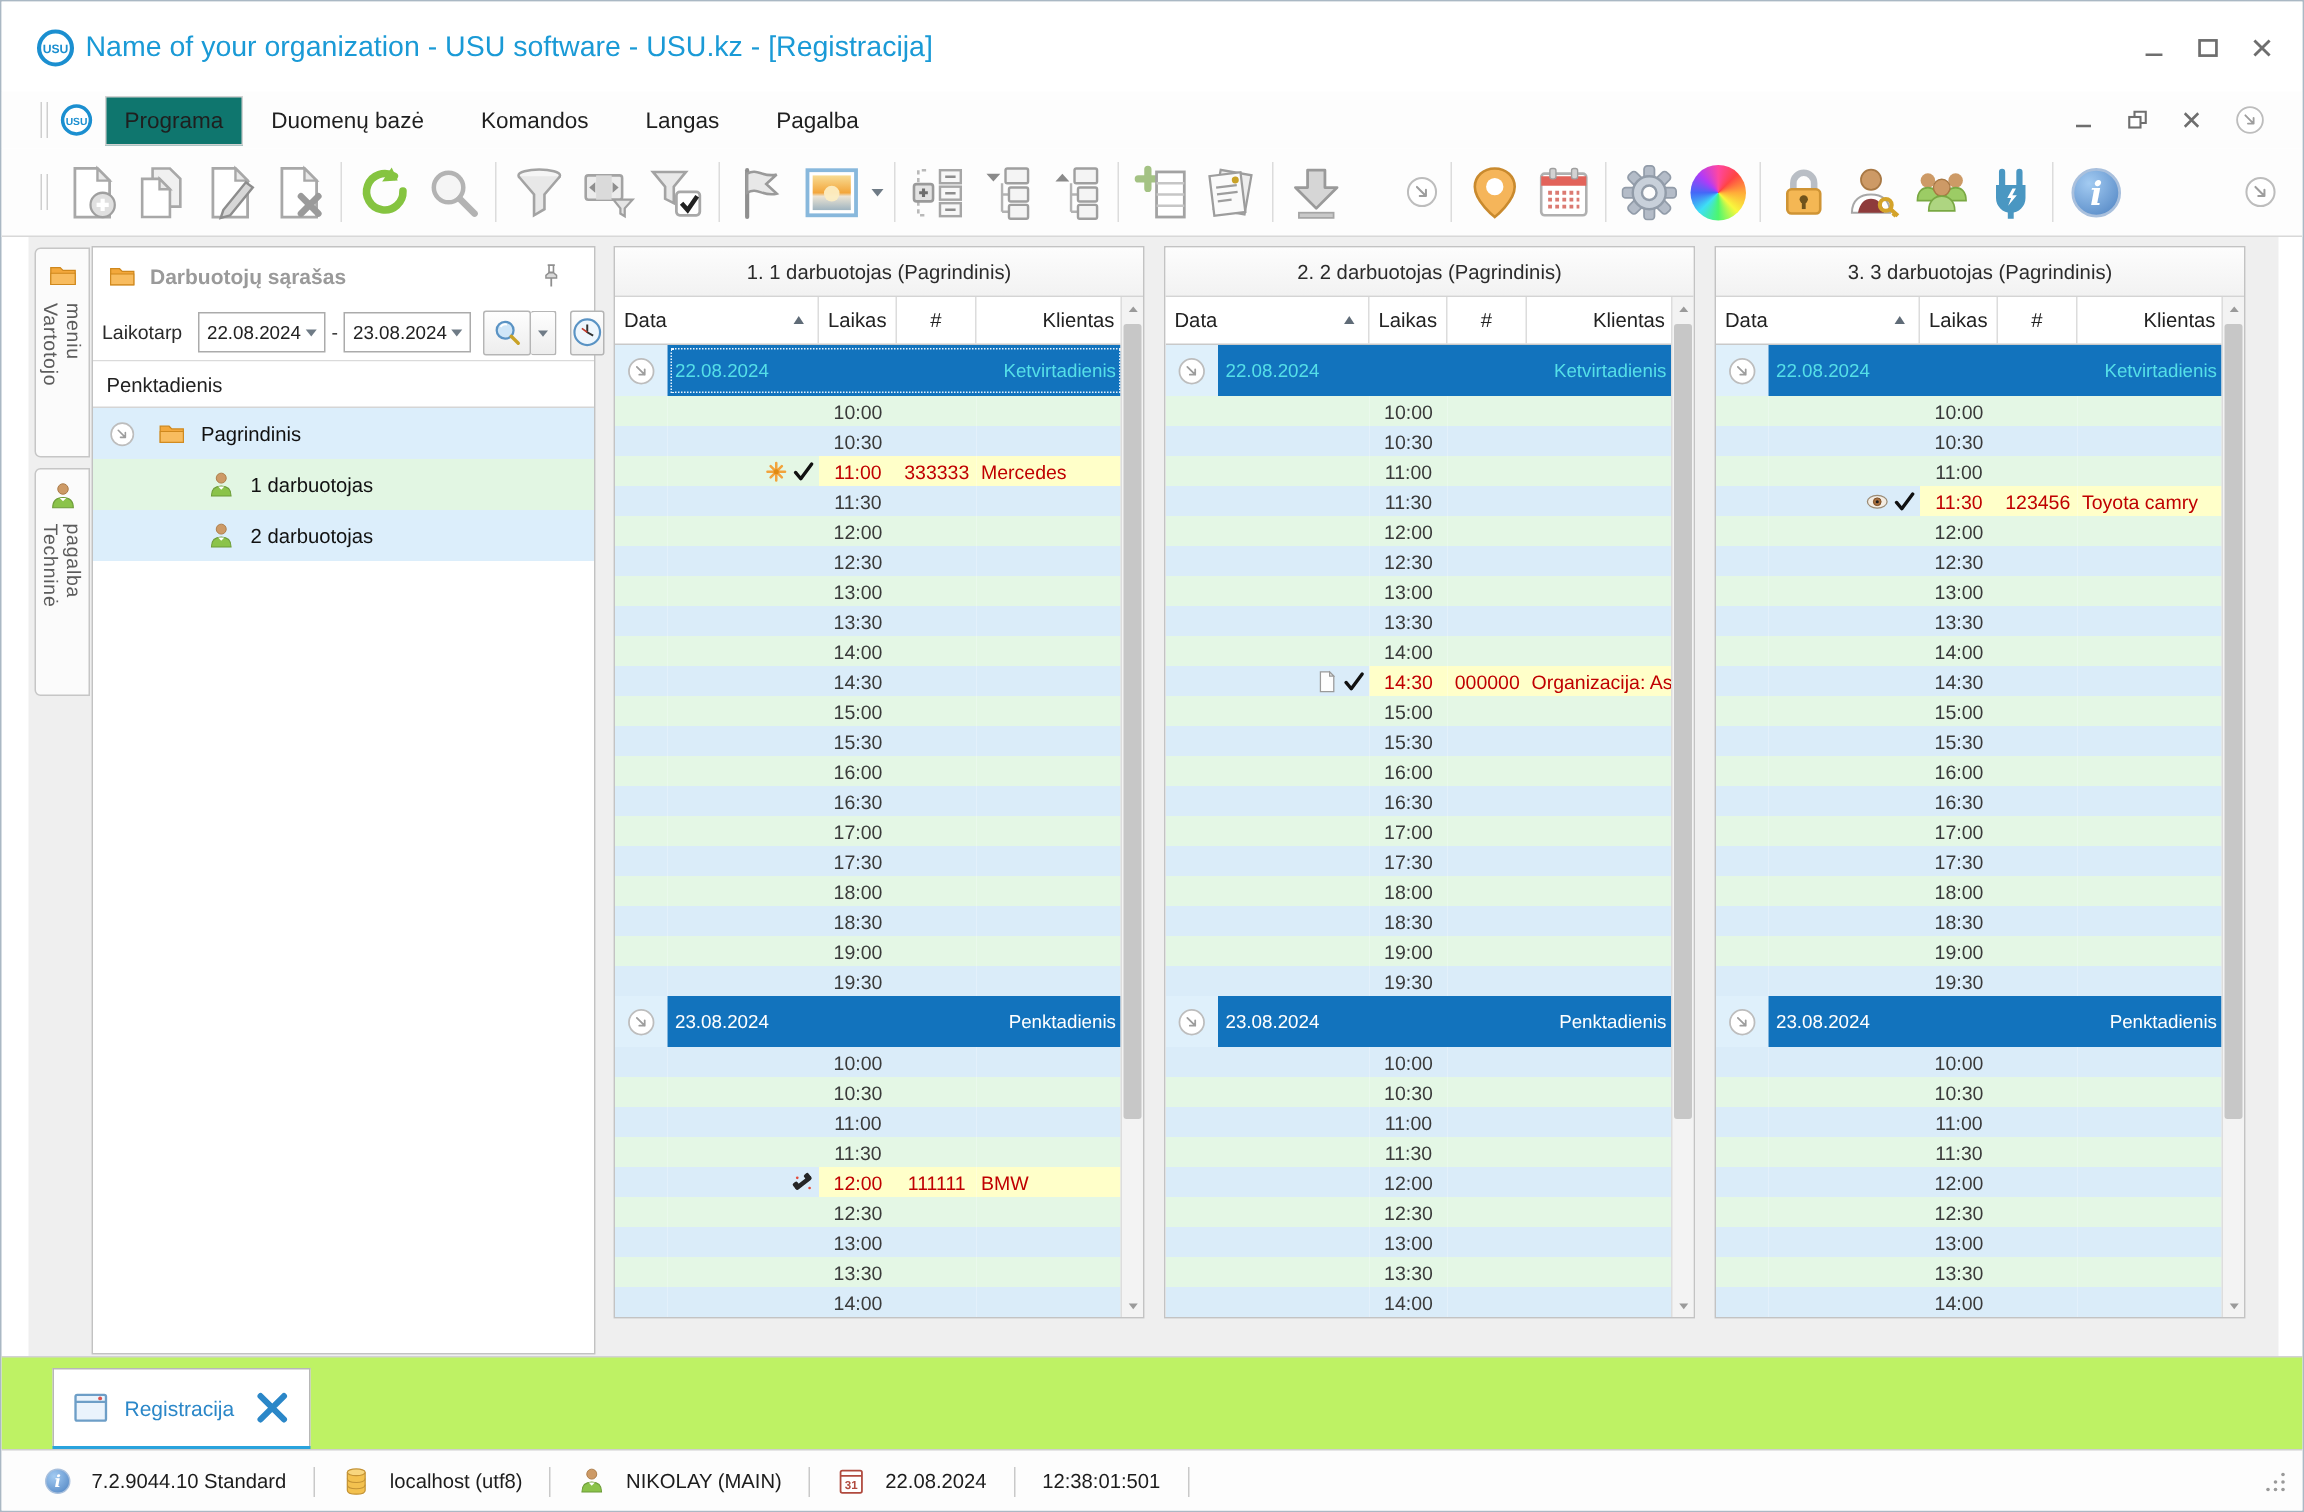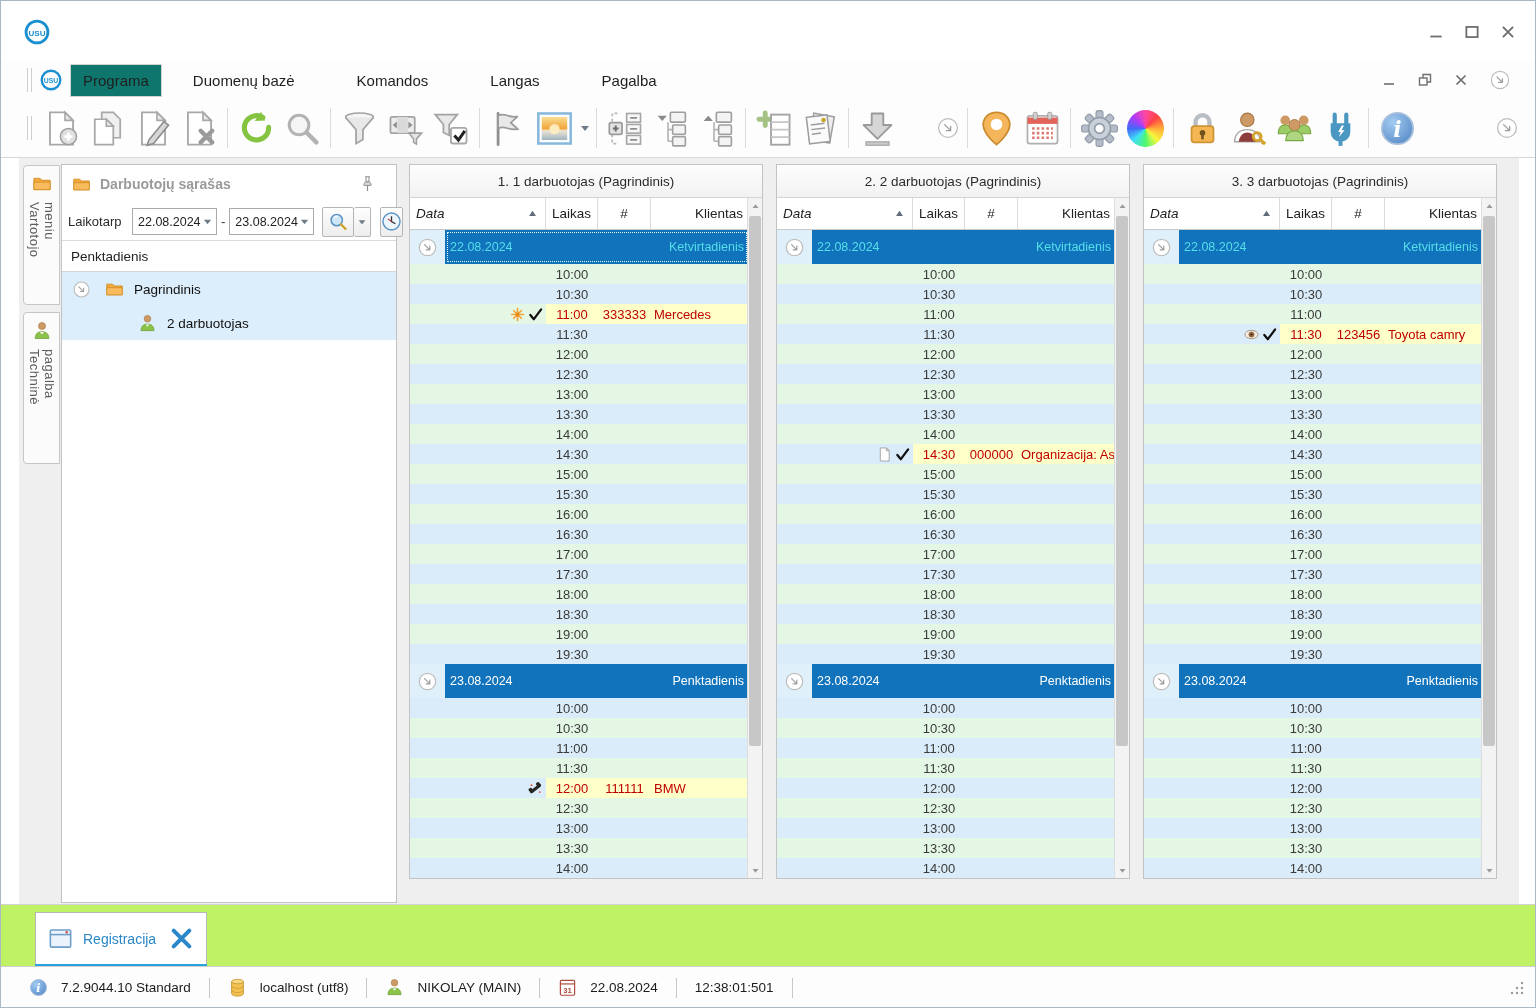--- a/index.html
+++ b/index.html
@@ -12,21 +12,21 @@
   .titlebar { position:absolute; left:0; top:0; width:100%; height:60px; background:#fff; }
   .title-logo { position:absolute; left:23px; top:18px; width:26px; height:26px; }
   .title-text { position:absolute; left:56px; top:20px; font-size:19px; color:#1a9ad6; white-space:nowrap; }
   .win-controls { position:absolute; right:18px; top:22px; display:flex; gap:18px; }
   .win-btn { width:18px; height:18px; cursor:default; }
 
   
   .menubar { position:absolute; left:0; top:60px; width:100%; height:38px; background:#fdfdfd; display:flex; align-items:center; }
   .drag-handle { width:5px; height:24px; border-left:1px solid #cfcfcf; border-right:1px solid #cfcfcf; margin:0 6px 0 26px; }
   .menu-logo { width:22px; height:22px; margin:0 8px 0 2px; }
-  .menu-item { padding:8px 31px; font-size:15px; color:#1f1f1f; cursor:default; }
+  .menu-item { padding:8px 19px; font-size:15px; color:#1f1f1f; cursor:default; }
   .menu-item.active { background:#0f766e; border:1px solid #d2d2d2; padding:7px 12px; }
   .mdi-controls { margin-left:auto; display:flex; align-items:center; gap:20px; padding-right:24px; }
   .mdi-btn { width:16px; height:16px; }
   .mdi-btn.big { width:22px; height:22px; }
 
   
   .toolbar { position:absolute; left:0; top:98px; width:100%; height:59px; background:#fdfdfd; border-bottom:1px solid #d8d8d8; display:flex; align-items:center; }
   .tbtn { width:46px; height:46px; padding:4px; display:flex; align-items:center; justify-content:center; border-radius:3px; }
   .tbtn .ic { width:37px; height:37px; }
   .tsep { width:1px; height:40px; background:#dcdcdc; margin:0 5px; flex:none; }
@@ -70,21 +70,21 @@
   .tree-row .ic { width:19px; height:19px; }
   .tree-chevron { margin-left:10px; margin-right:14px; }
   .tree-folder { margin-right:10px; }
   .tree-child-icon { margin-left:76px; margin-right:10px; }
 
   
   .sched-col { position:absolute; top:163px; width:354px; height:715px; background:#fff; border:1px solid #c3c3c3; overflow:hidden; }
   .sched-caption { height:33px; background:linear-gradient(#fdfdfd,#f2f2f2); border-bottom:1px solid #d4d4d4; display:flex; align-items:center; justify-content:center; font-size:13.5px; color:#2b2b2b; }
   .sched-header { height:32px; display:flex; background:#fff; border-bottom:1px solid #c9c9c9; width:339px; }
   .hcell { display:flex; align-items:center; font-size:13.5px; color:#222; border-right:1px solid #dcdcdc; padding:0 6px; }
-  .hcell.data { width:136px;font-style:italic; }
+  .hcell.data { width:136px; }
   .hcell.time { width:52px; justify-content:center; padding:0; }
   .hcell.num { width:53px; justify-content:center; padding:0; }
   .hcell.client { flex:1; justify-content:flex-end; border-right:none; }
   .hcell .sort { width:13px; height:13px; margin-left:auto; }
   .sched-body { position:absolute; left:0; top:65px; width:339px; bottom:0; overflow:hidden; }
   .srow { display:flex; height:20px; }
   .srow.banner { height:34px; }
   .mcell { width:35px; flex:none; display:flex; align-items:center; justify-content:center; }
   .banner .mcell { background:#dff0fb; }
   .mcell .ic { width:21px; height:21px; }
@@ -128,20 +128,21 @@
 
 <div class="window">
 
   <div class="titlebar">
     <span class="ic title-logo">
         <svg viewBox="0 0 32 32">
           <circle cx="16" cy="16" r="13.5" fill="#fff" stroke="#1b8fd0" stroke-width="3.4"></circle>
           <text x="16" y="20.5" text-anchor="middle" font-size="10" font-weight="bold" fill="#1b8fd0" font-family="Liberation Sans,sans-serif">USU</text>
         </svg>
       </span>
+    <span class="title-text">Name of your organization - USU software - USU.kz - [Registracija]</span>
     <div class="win-controls">
       <span class="ic win-btn">
           <svg viewBox="0 0 16 16">
             <path d="M3 12h10" stroke="#6e6e6e" stroke-width="1.6"></path>
           </svg>
         </span>
       <span class="ic win-btn">
           <svg viewBox="0 0 16 16">
             <rect x="3" y="3.5" width="10" height="9" fill="none" stroke="#6e6e6e" stroke-width="1.6"></rect>
           </svg>
@@ -608,20 +609,30 @@
               <path d="M11.5 11.5l8 8m0-5.5v5.5H14" fill="none" stroke="#9d9d9d" stroke-width="1.8" stroke-linecap="round" stroke-linejoin="round"></path>
             </svg>
           </span>
           <span class="ic tree-folder" style="width: 19px; height: 19px;">
             <svg viewBox="0 0 32 32">
               <path d="M3 7h10l3 3h13v15H3z" fill="#f3a83c" stroke="#cf881d" stroke-width="1.4"></path>
               <path d="M3 13h26v12H3z" fill="#f8bc5f" stroke="#cf881d" stroke-width="1.2"></path>
             </svg>
           </span>
           <span>Pagrindinis</span>
+        </div>
+        <div class="tree-row green">
+          <span class="ic tree-child-icon" style="width: 19px; height: 19px;">
+            <svg viewBox="0 0 32 32">
+              <circle cx="16" cy="8" r="5.6" fill="#cd9a66" stroke="#a87844" stroke-width="1"></circle>
+              <path d="M5 28c0-8 5-11 11-11s11 3 11 11z" fill="#8bc34a" stroke="#6d9c38" stroke-width="1.2"></path>
+              <path d="M12.5 17.5l3.5 3.5 3.5-3.5" fill="#fff"></path>
+            </svg>
+          </span>
+          <span>1 darbuotojas</span>
         </div>
         <div class="tree-row blue">
           <span class="ic tree-child-icon" style="width: 19px; height: 19px;">
             <svg viewBox="0 0 32 32">
               <circle cx="16" cy="8" r="5.6" fill="#cd9a66" stroke="#a87844" stroke-width="1"></circle>
               <path d="M5 28c0-8 5-11 11-11s11 3 11 11z" fill="#8bc34a" stroke="#6d9c38" stroke-width="1.2"></path>
               <path d="M12.5 17.5l3.5 3.5 3.5-3.5" fill="#fff"></path>
             </svg>
           </span>
           <span>2 darbuotojas</span>

